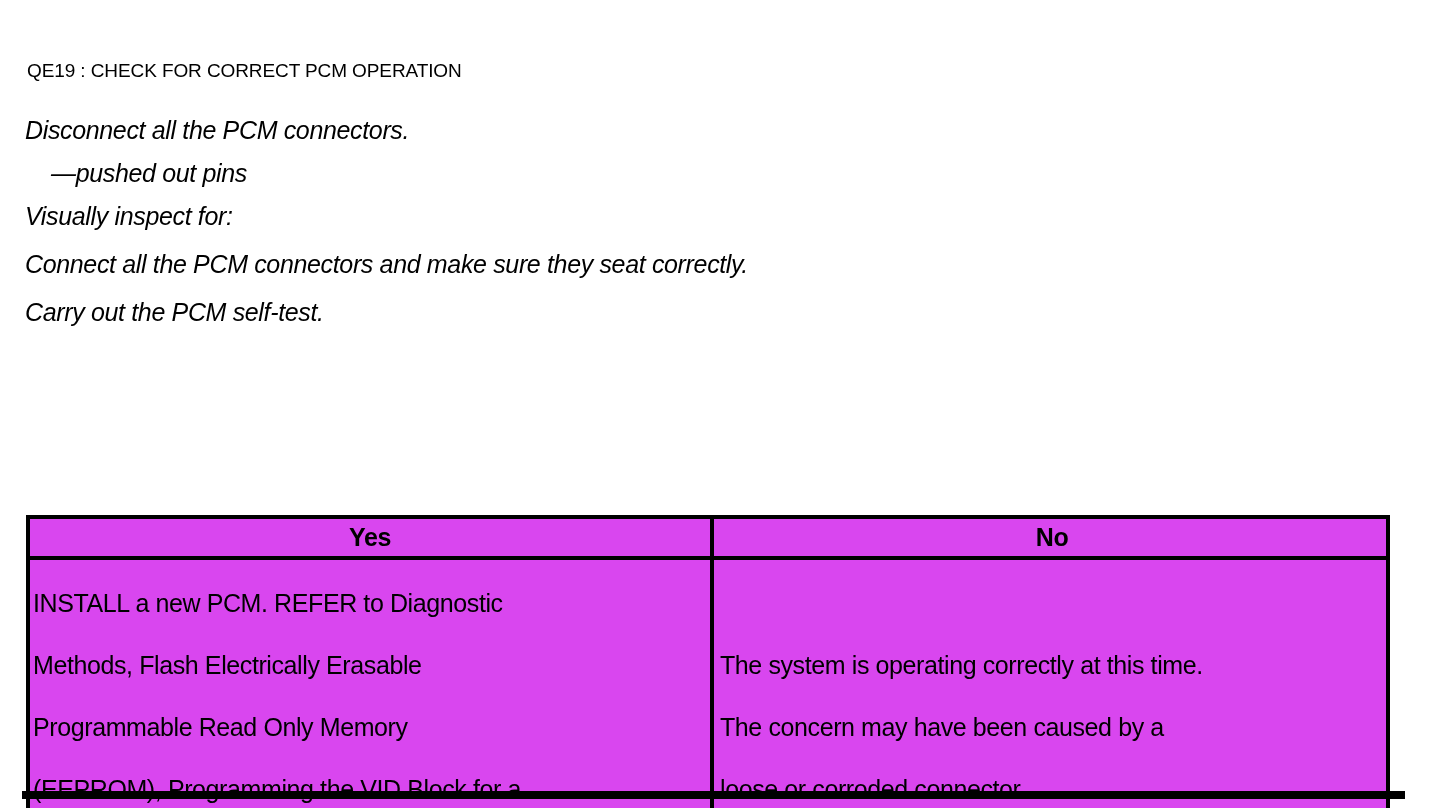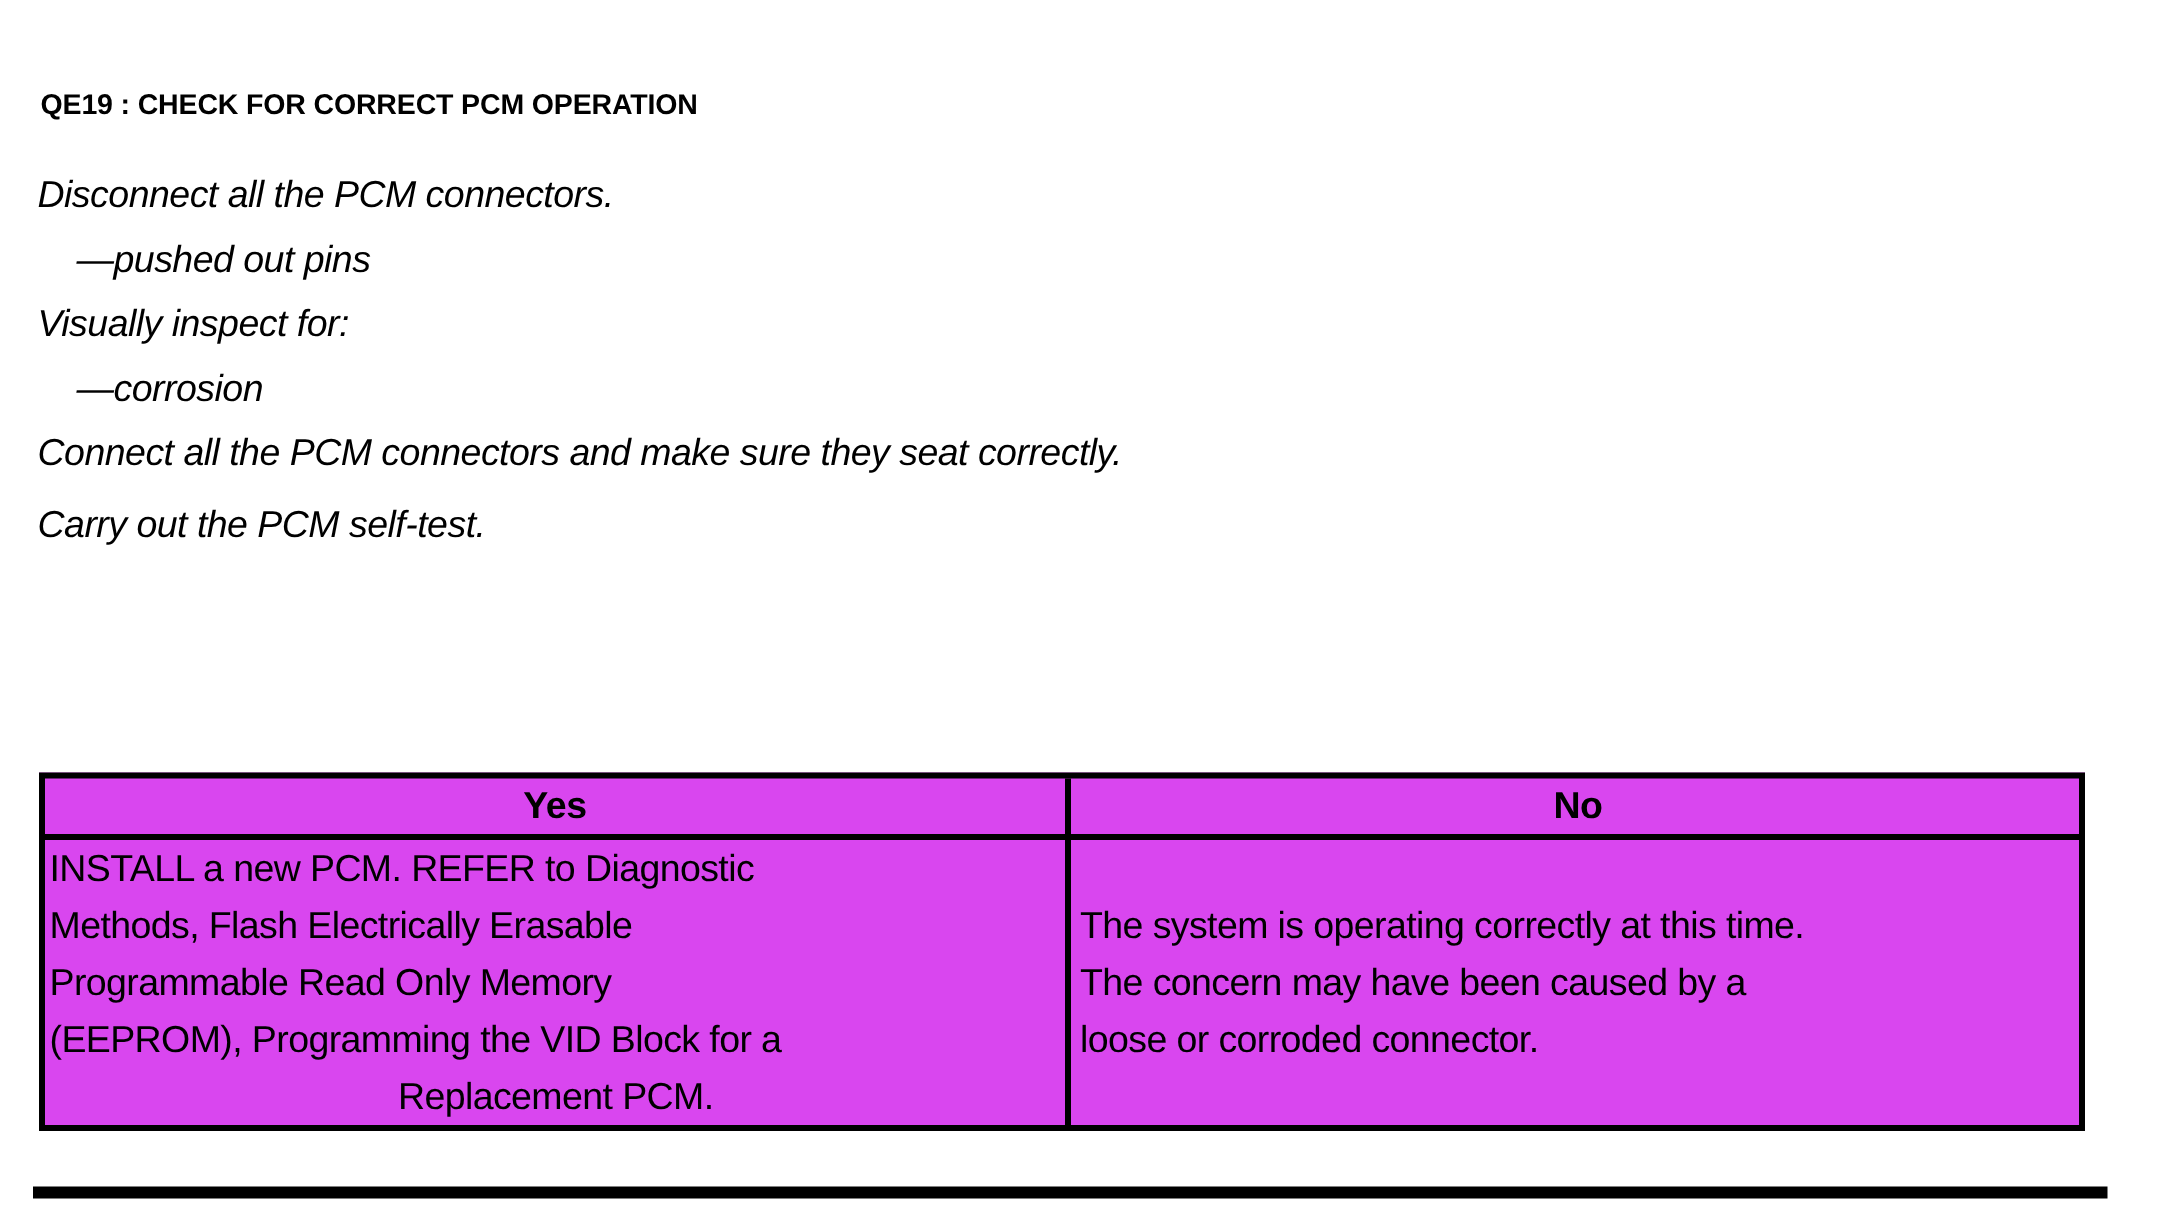--- a/index.html
+++ b/index.html
@@ -22,21 +22,21 @@
     width: 1440px;
     height: 808px;
   }
 
   
   .step-title {
     position: absolute;
     left: 27px;
     top: 59px;
     font-size: 19px;
-    font-weight: bold;
+    font-weight: normal;
     letter-spacing: -0.1px;
     white-space: nowrap;
     line-height: 24px;
   }
 
   
   .body-block {
     position: absolute;
     left: 25px;
     top: 106px;
@@ -108,20 +108,21 @@
     white-space: nowrap;
   }
   .cell-yes .cell-lines {
     padding: 0 2px 0 3px;
   }
   .cell-no .cell-lines {
     padding: 0 4px 0 6px;
   }
   .cell-line {
     display: block;
+    margin-top: 24px;
   }
   .cell-line.centered {
     text-align: center;
   }
 
   
   .footer-rule {
     position: absolute;
     left: 22px;
     top: 791px;
@@ -134,21 +135,20 @@
 <body>
 
 <div class="page">
 
   <div class="step-title">QE19 : CHECK FOR CORRECT PCM OPERATION</div>
 
   <div class="body-block">
       <div class="instruction">Disconnect all the PCM connectors.</div>
       <div class="instruction bullet">—pushed out pins</div>
       <div class="instruction">Visually inspect for:</div>
-      <div class="instruction bullet">—corrosion</div>
       <div class="instruction">Connect all the PCM connectors and make sure they seat correctly.</div>
       <div class="instruction">Carry out the PCM self-test.</div>
     </div>
 
   <div class="decision-table">
     <table>
       <colgroup>
         <col class="col-yes">
         <col class="col-no">
       </colgroup>

